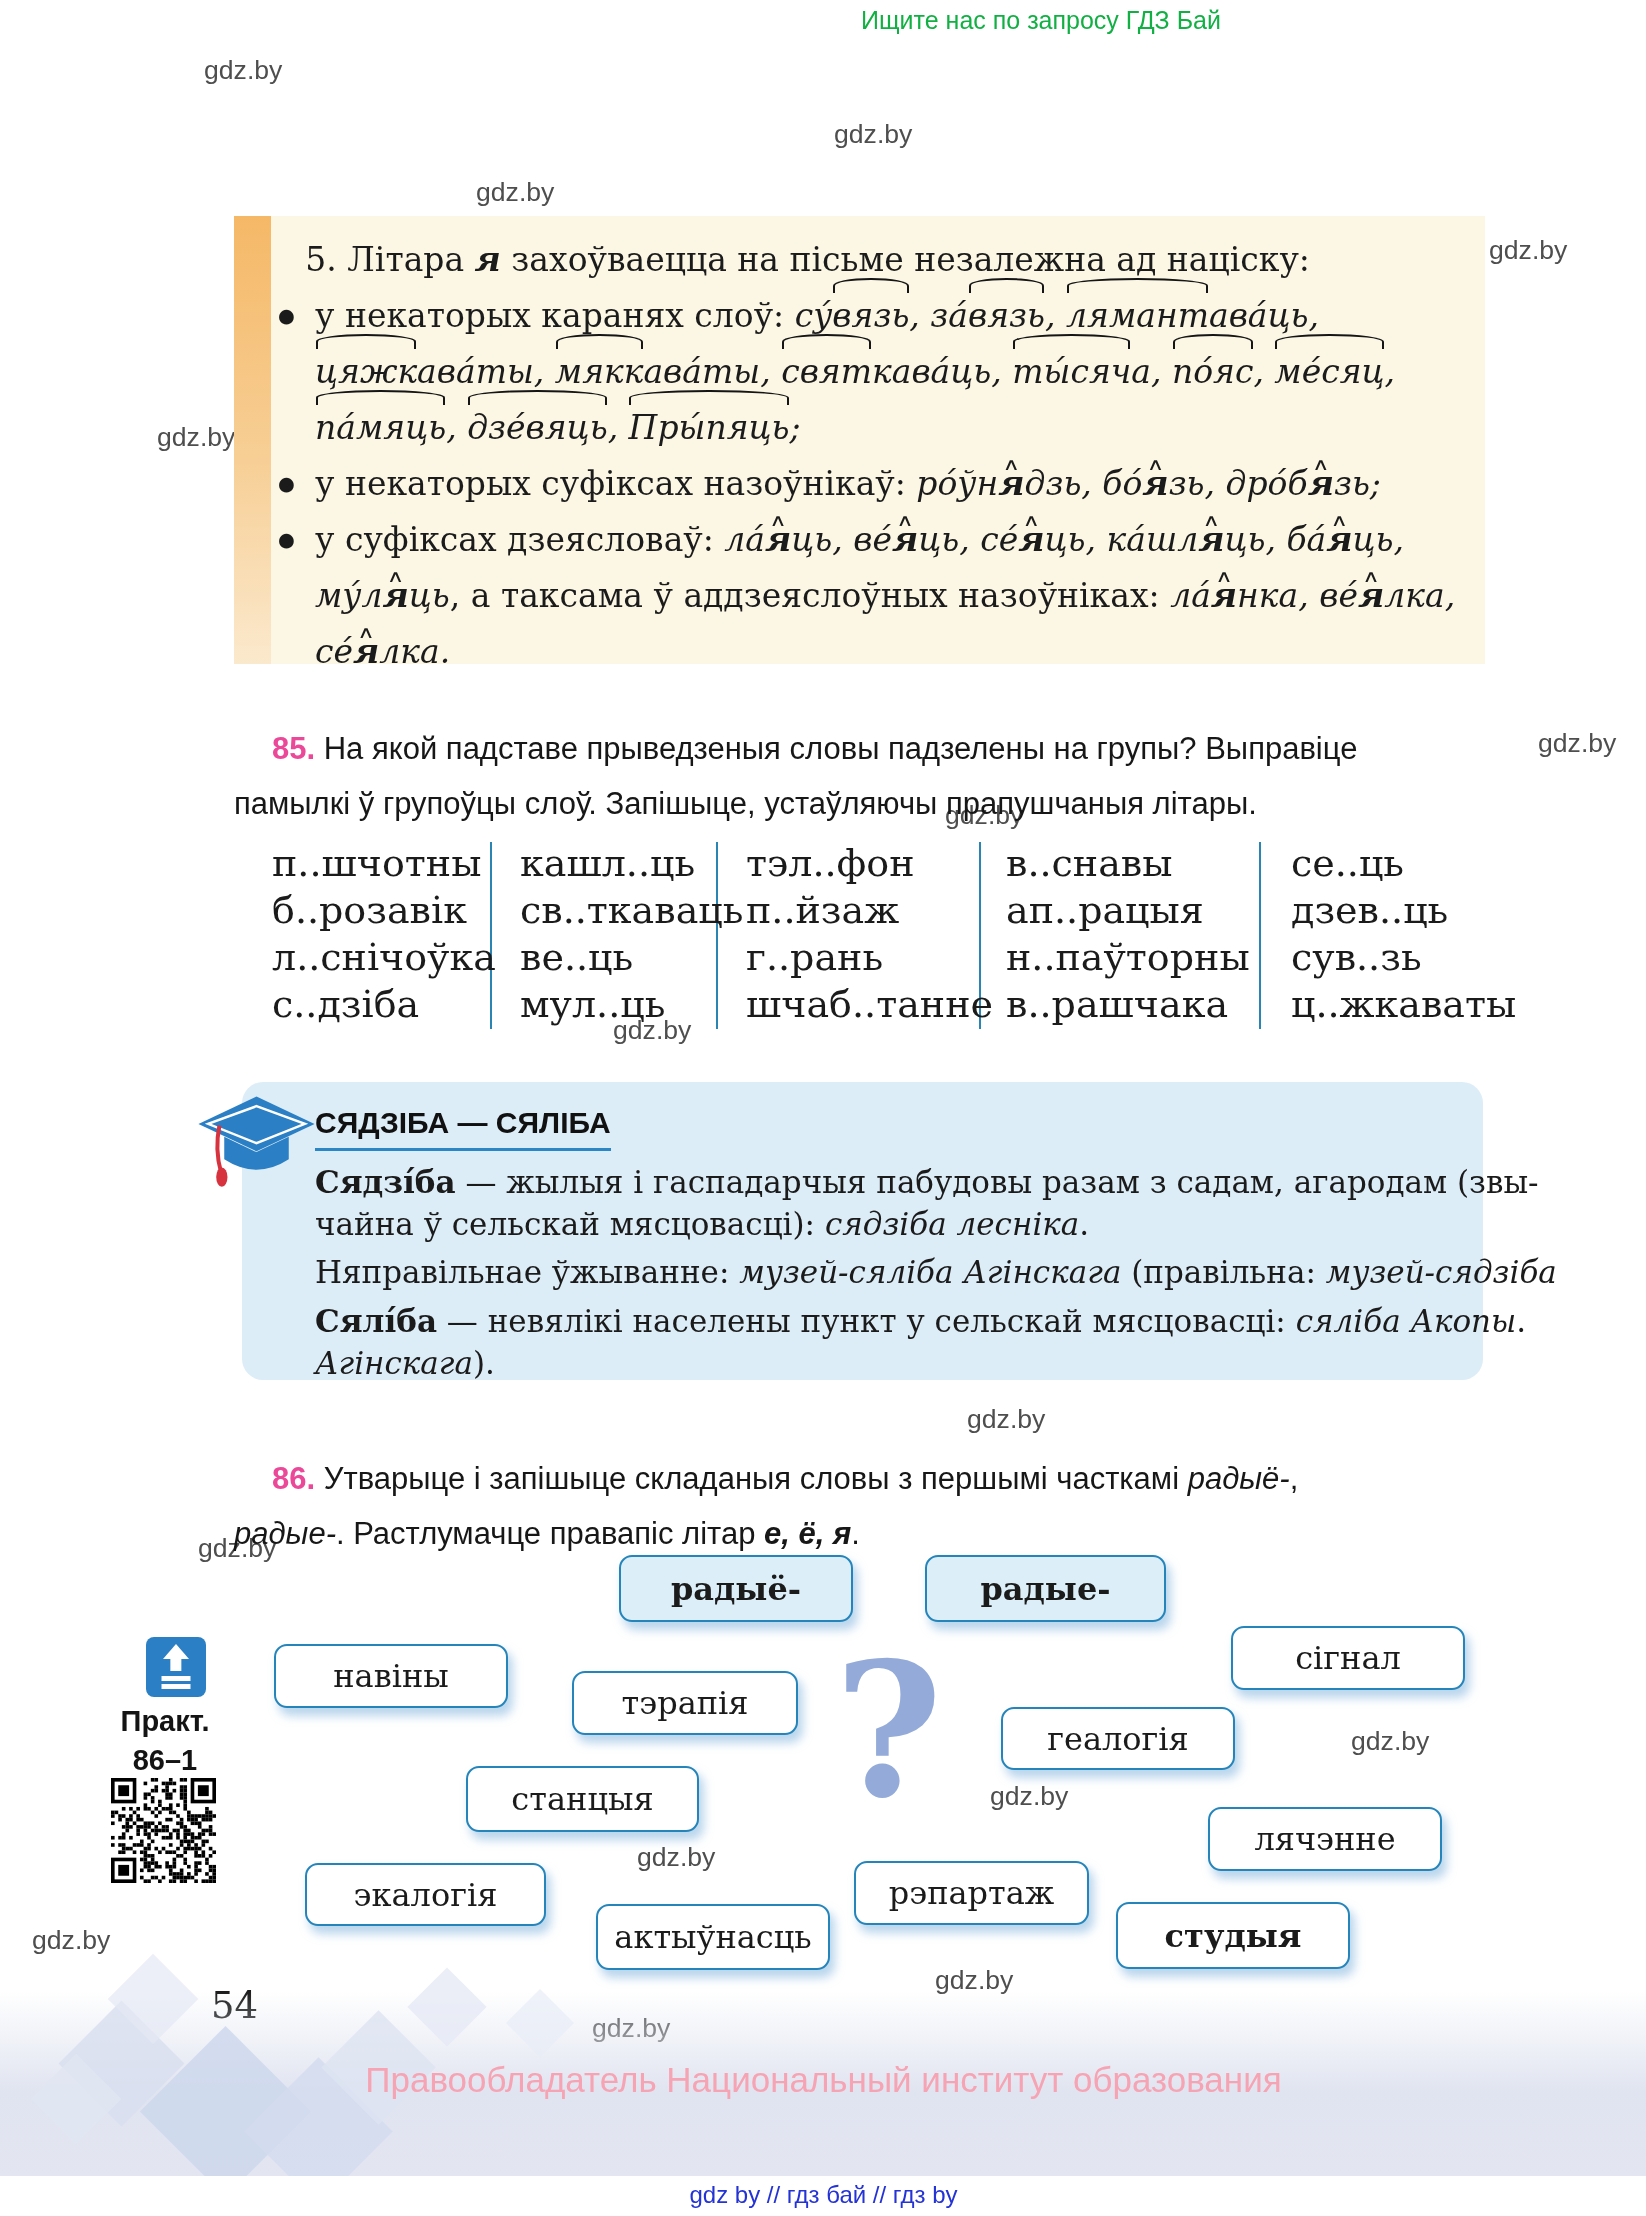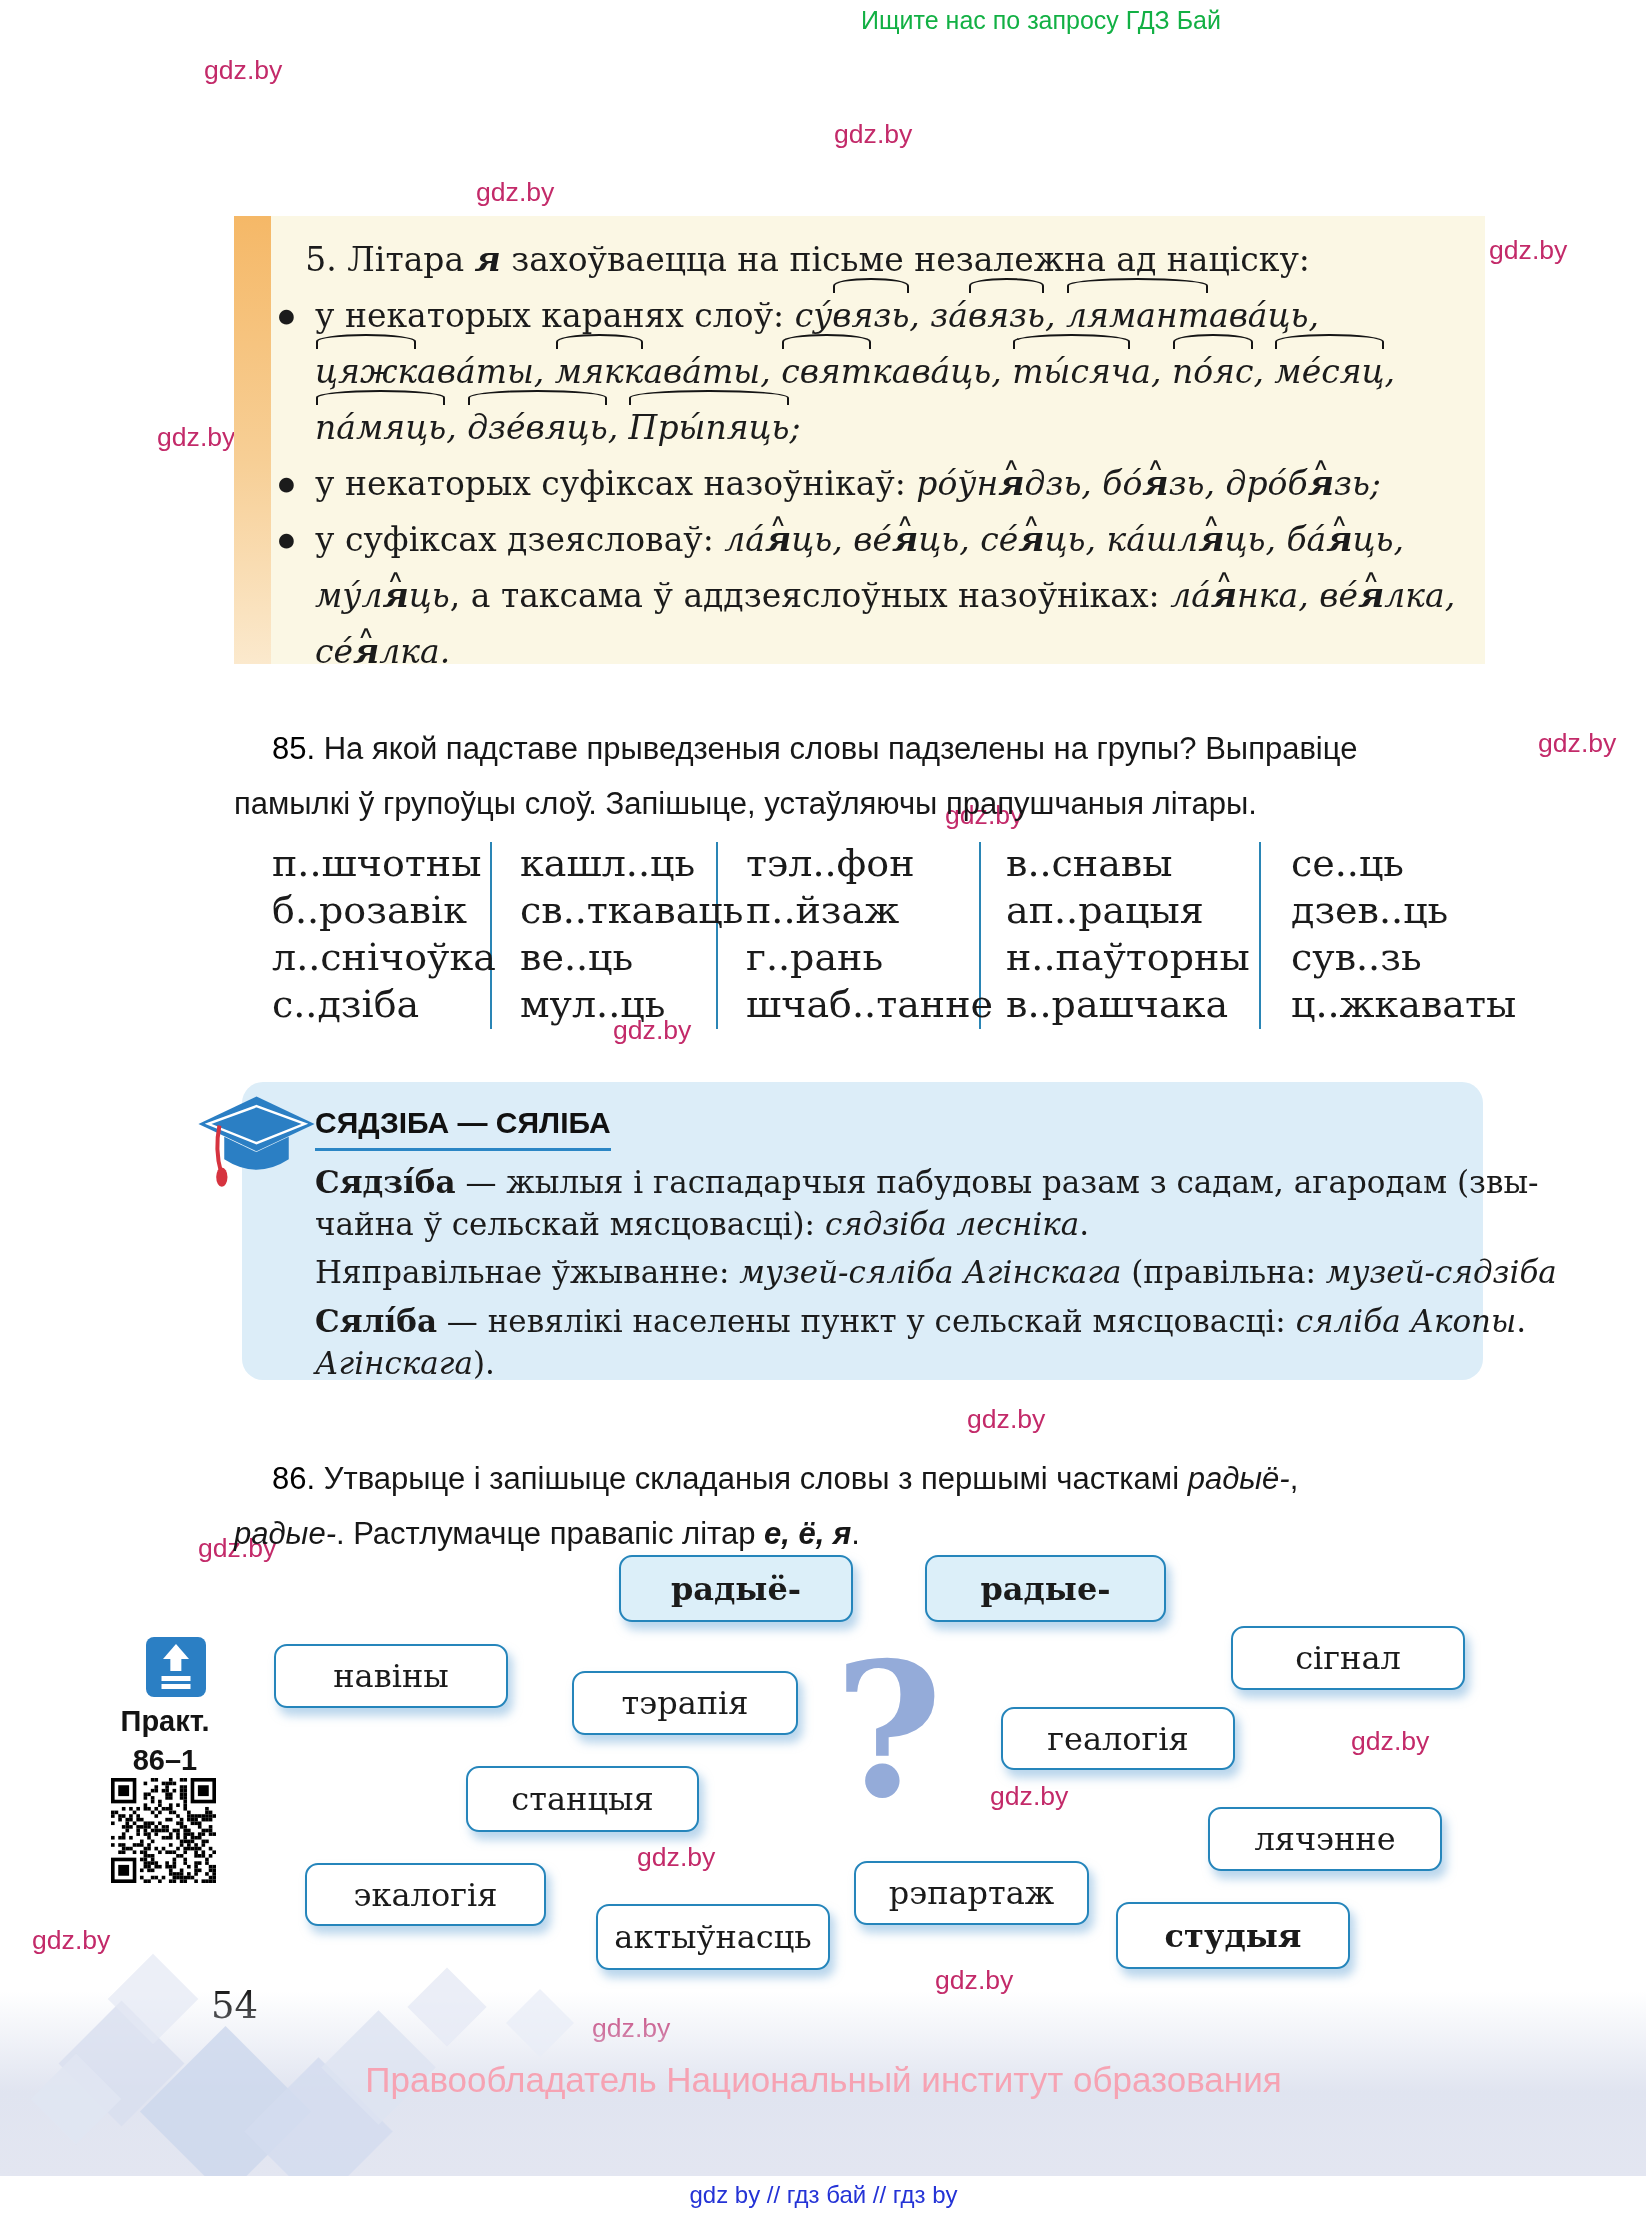--- a/index.html
+++ b/index.html
@@ -5,21 +5,21 @@
   html,body{margin:0;padding:0;}
   body{width:1647px;height:2216px;position:relative;overflow:hidden;background:#ffffff;
        font-family:"DejaVu Serif",serif;color:#1b1b1b;}
   .abs{position:absolute;}
 
   
   .promo{left:435px;right:0;top:6.4px;text-align:center;font-family:"Liberation Sans",sans-serif;
          font-size:25px;color:#12b044;}
 
   
-  .wm{position:absolute;font-family:"Liberation Sans",sans-serif;font-size:26.6px;color:#be185d;opacity:.92;white-space:nowrap;}
+  .wm{position:absolute;font-family:"Liberation Sans",sans-serif;font-size:26.6px;color:#404040;opacity:.92;white-space:nowrap;}
 
   
   .rule-box{left:234px;top:216px;width:1251px;height:448px;background:#fbf7e4;}
   .rule-bar{position:absolute;left:0;top:0;width:37px;height:100%;
             background:linear-gradient(180deg,#f5b867 0%,#f7cf96 55%,#fbe9cd 100%);}
   .rule-lines{position:absolute;left:81px;top:16px;right:32px;font-size:33px;}
   .rline{position:relative;height:56px;line-height:56px;white-space:nowrap;}
   .rline.title{margin-left:-9.7px;}
   .rline.first::before{content:"●";position:absolute;left:-37px;top:0;font-size:19.3px;}
   .seg.i{font-style:italic;}
@@ -27,21 +27,21 @@
   .seg.bi{font-weight:bold;font-style:italic;}
   .seg.arc{position:relative;display:inline-block;}
   .seg.arc::before{content:"";position:absolute;left:0.8px;right:0.8px;top:-10.5px;height:13px;
                    border:2px solid #151515;border-bottom:none;border-radius:50% 50% 0 0;}
   .seg.sfx{position:relative;display:inline-block;font-weight:bold;}
   .seg.sfx::after{content:"∧";position:absolute;left:50%;top:-20px;transform:translateX(-50%) scale(1,.7);
                   font-size:24px;font-style:normal;font-weight:normal;}
 
   
   .exercise{font-family:"Liberation Sans",sans-serif;font-size:31px;color:#171717;}
-  .ex-num{font-weight:normal;color:#000000;}
+  .ex-num{font-weight:bold;color:#ec4899;}
   .ex-line{height:55px;line-height:55px;white-space:nowrap;}
   .ex-line.l1{padding-left:38px;}
 
   
   .wtable{left:234px;top:840px;width:1306px;height:193px;}
   .vline{position:absolute;top:1.6px;width:2.4px;height:187px;background:#2a85b5;}
   .wcol{position:absolute;top:0;}
   .wrow{height:47px;line-height:47px;font-size:38px;white-space:nowrap;}
 
   

